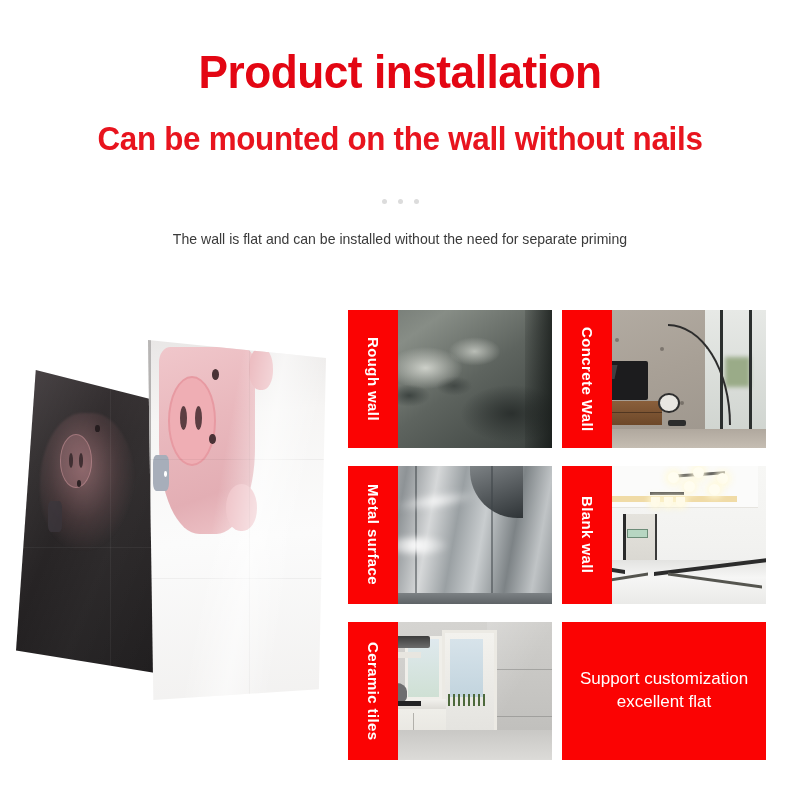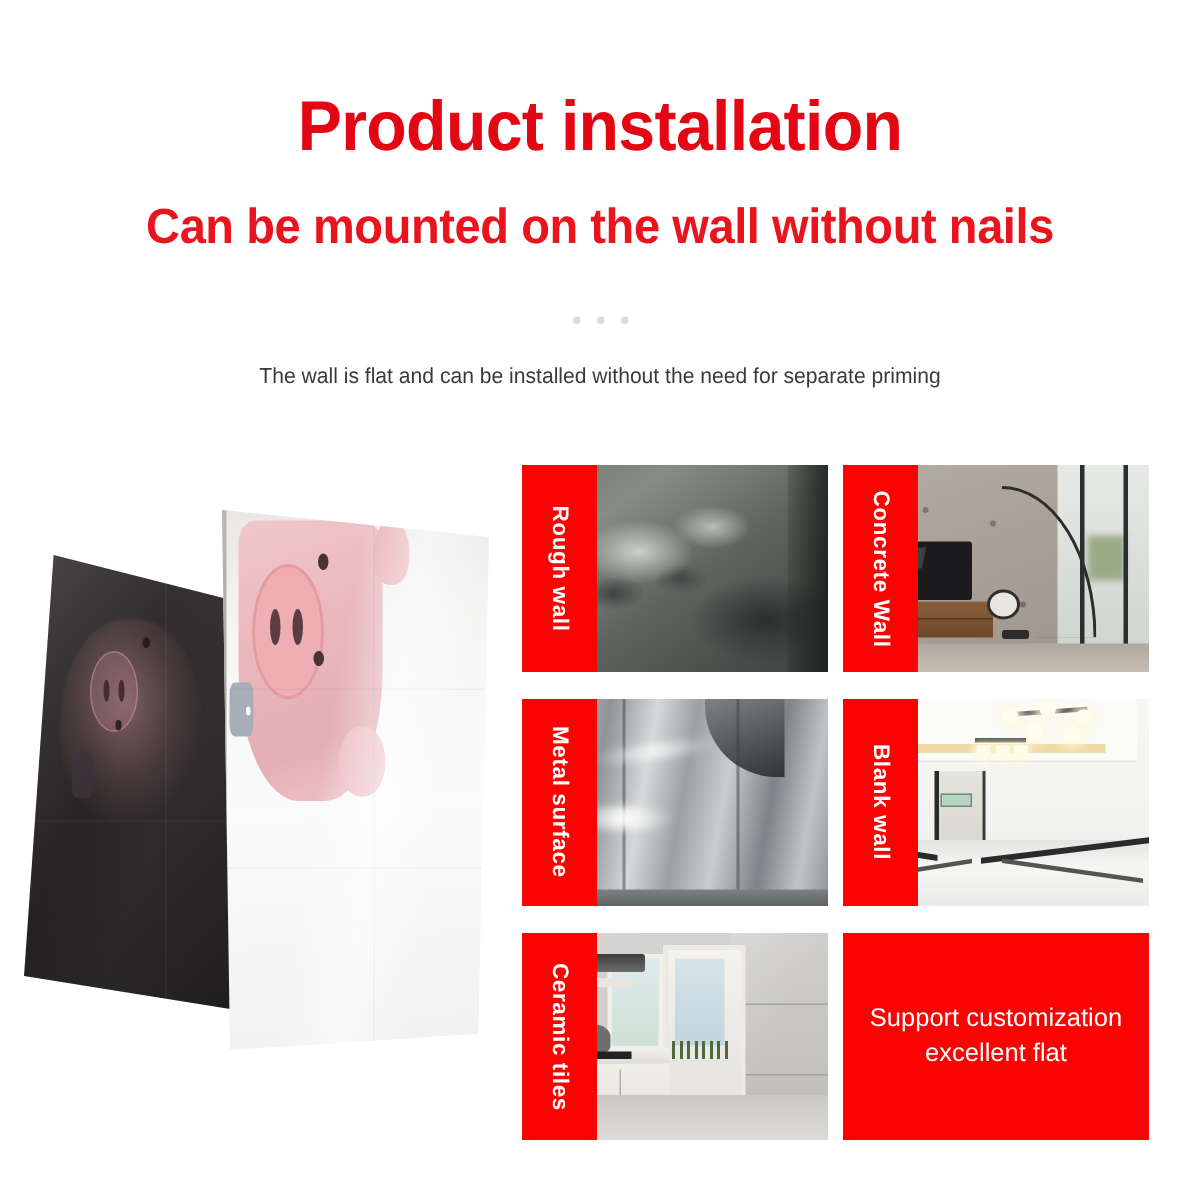--- a/index.html
+++ b/index.html
@@ -5,21 +5,21 @@
   html,body{margin:0;padding:0;}
   body{
     width:800px;height:800px;
     background:#ffffff;
     font-family:"Liberation Sans", sans-serif;
     overflow:hidden;
     position:relative;
   }
 
   
-  #header{position:absolute;left:0;top:16px;width:800px;height:270px;}
+  #header{position:absolute;left:0;top:4px;width:800px;height:270px;}
 
   #main-title{
     position:absolute;left:0;top:44px;width:800px;
     text-align:center;
     font-size:47px;line-height:1;
     font-weight:bold;
     color:#e30613;
     letter-spacing:-0.5px;
     transform:scaleX(0.94);
   }

